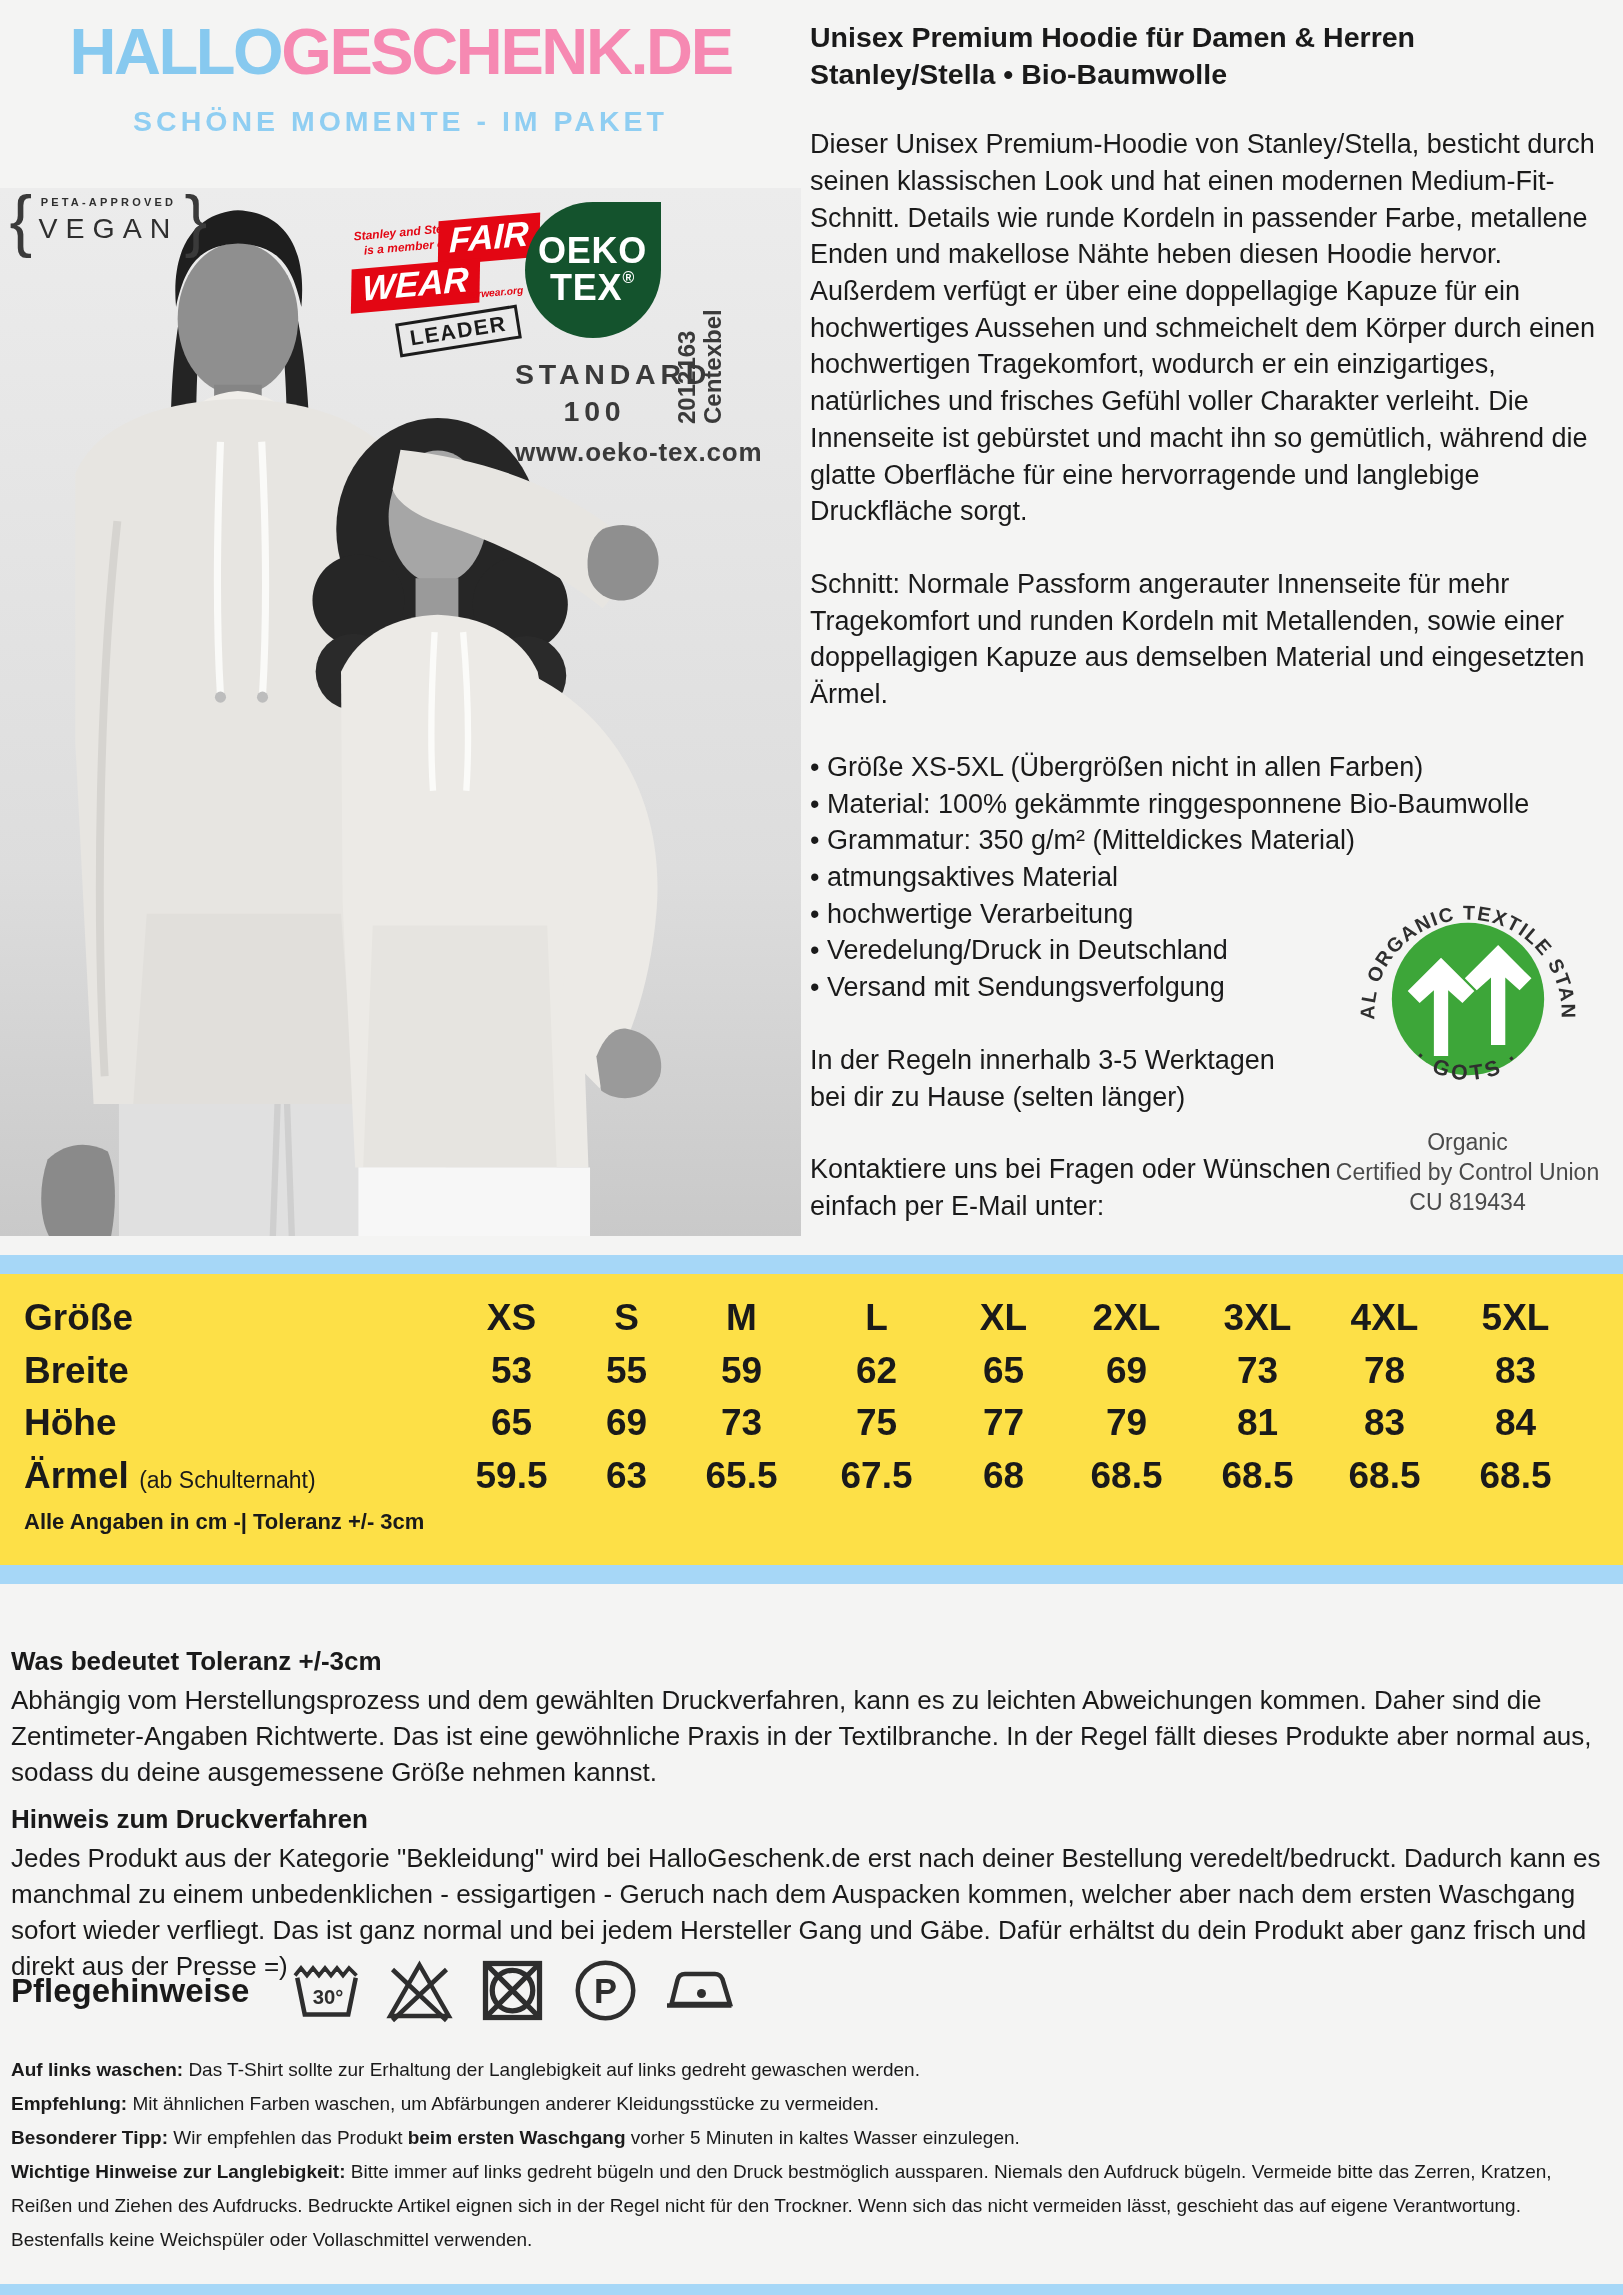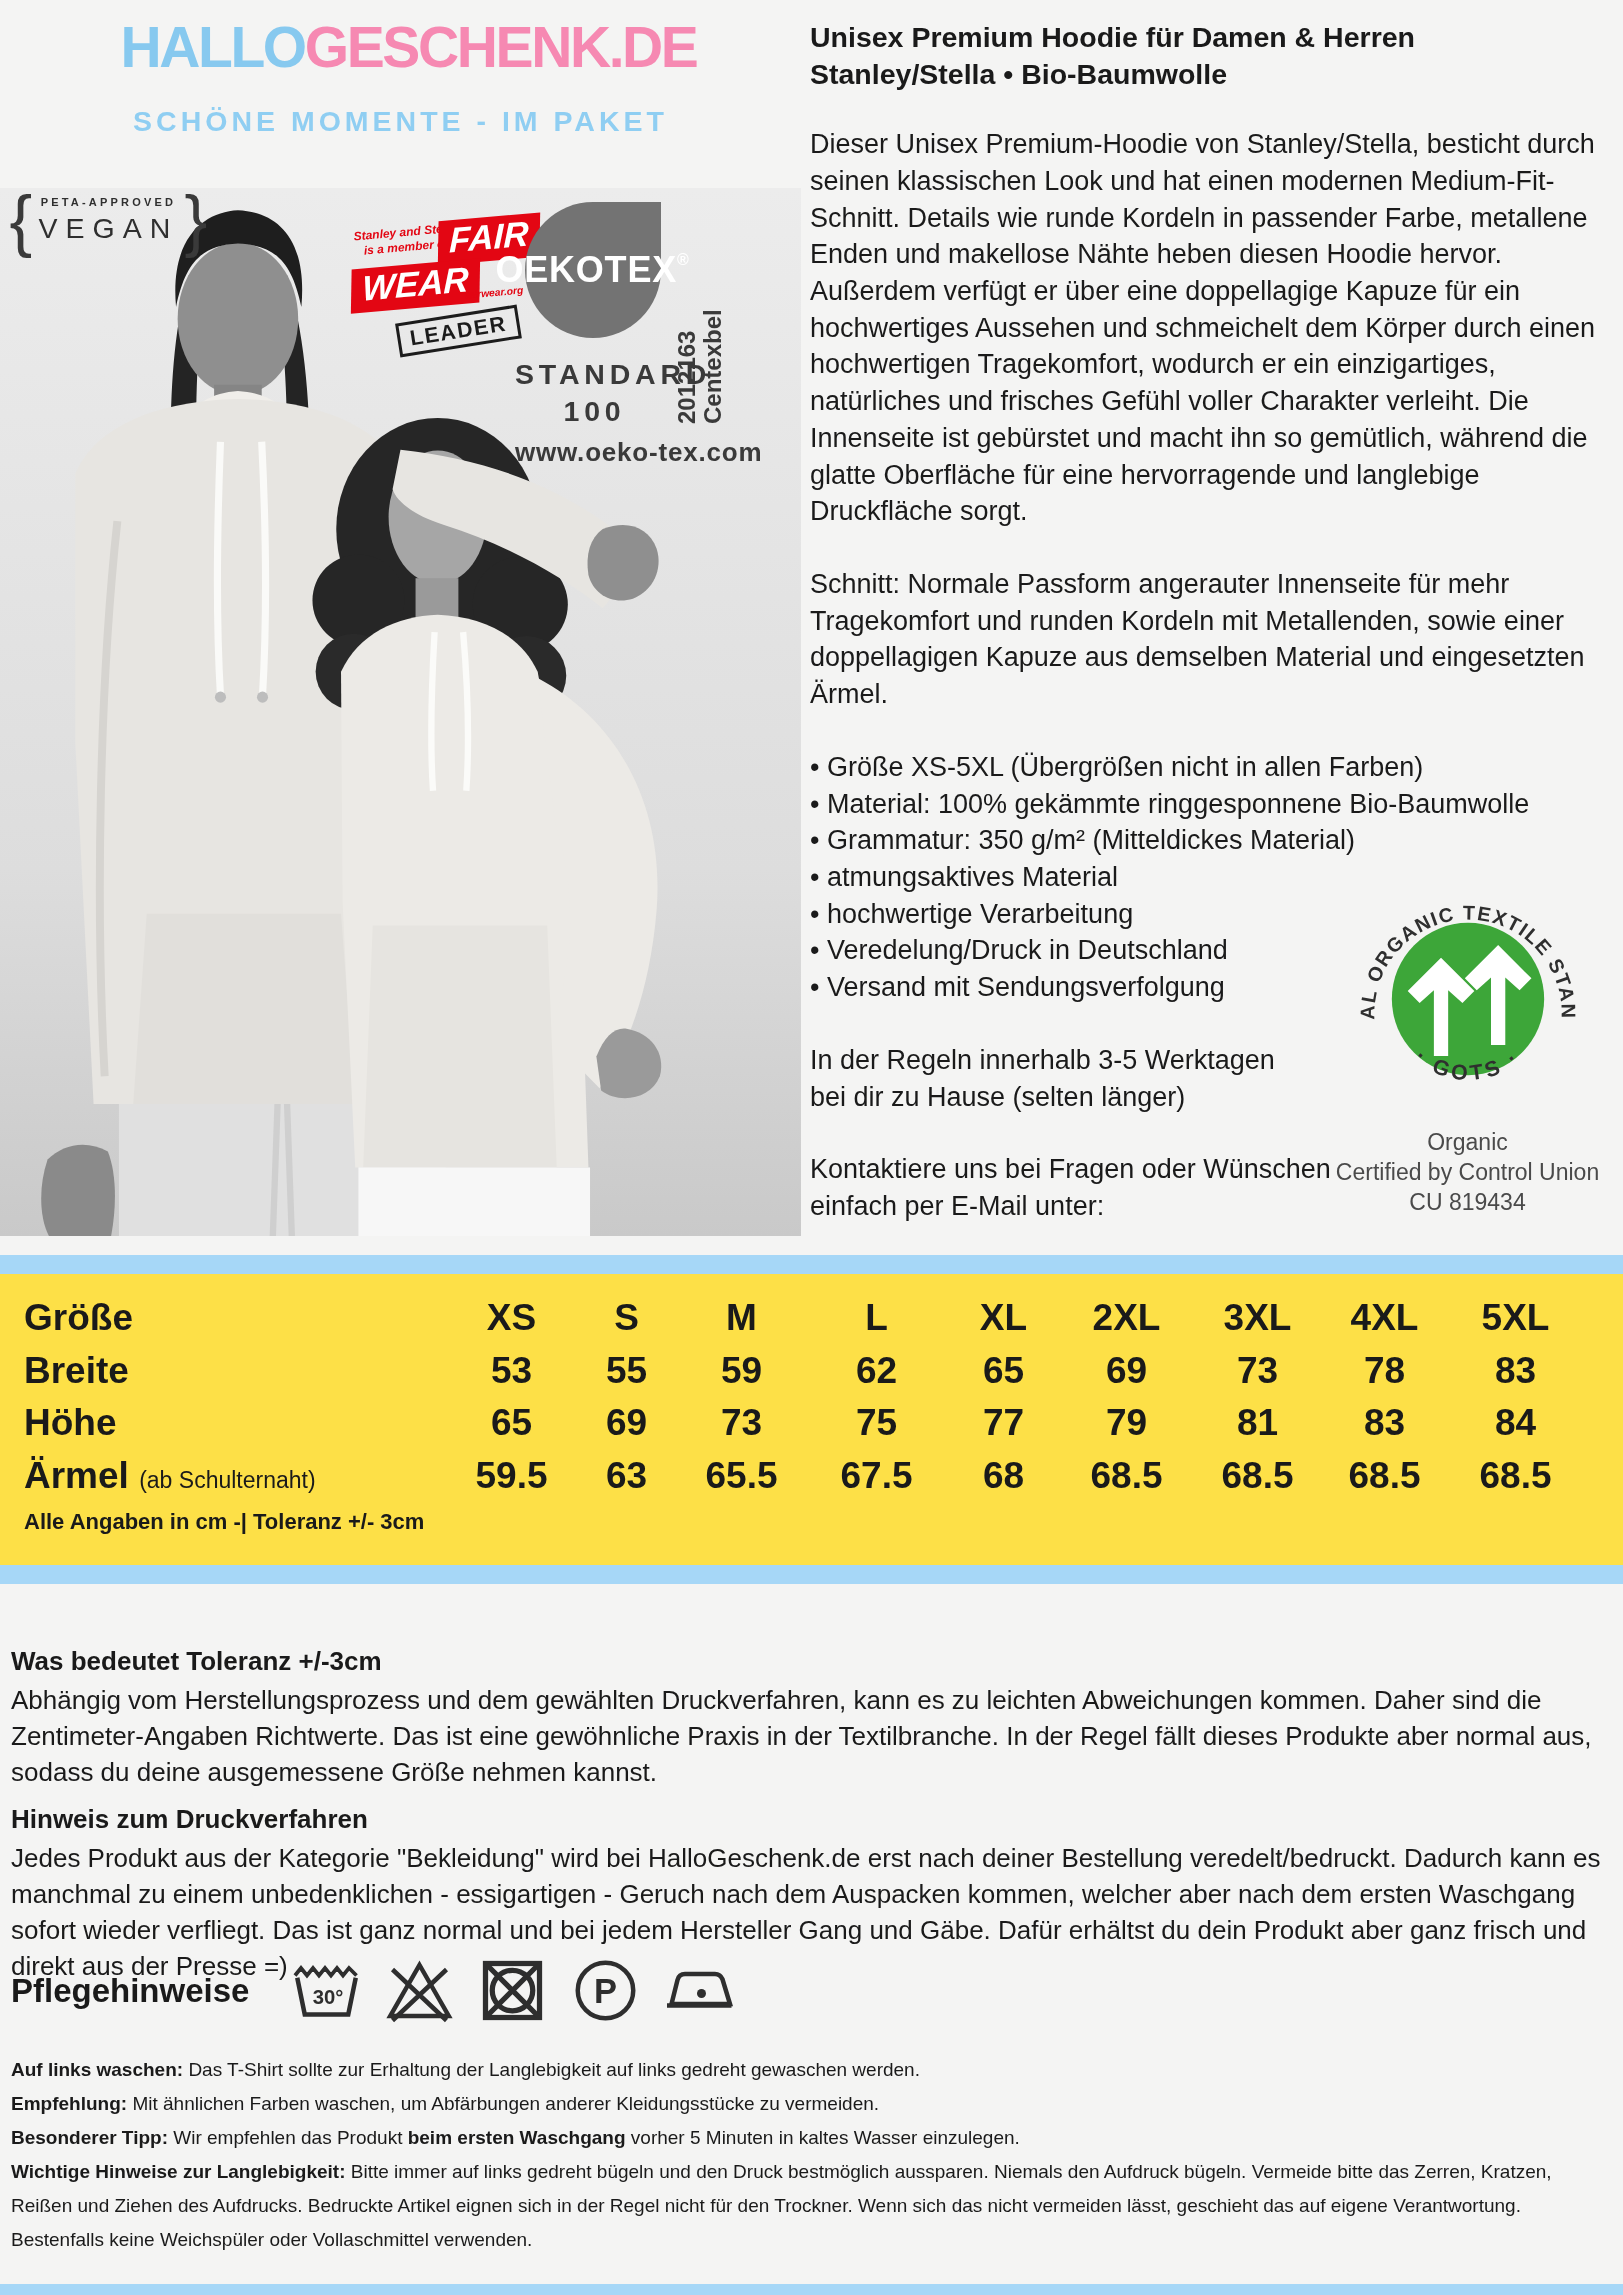--- a/index.html
+++ b/index.html
@@ -1,22 +1,22 @@
 <!DOCTYPE html>
 <html style="font-size:12.7px"><head>
 <meta charset="utf-8">
 <style>
   html,body { margin:0; padding:0; background:#f4f4f3; }
   .page {
     position:relative; width:1623px; height:2295px; overflow:hidden;
     background:#f4f4f3; font-family:"Liberation Sans", sans-serif; color:#1a1a1a;
   }
   
-  .logo { position:absolute; top:19px; left:8px; width:801px; text-align:center;
-          font-size:57px; font-weight:800; letter-spacing:-2.4px; line-height:1; white-space:nowrap; }
+  .logo { position:absolute; top:19px; left:0; width:801px; text-align:center;
+          font-size:65px; font-weight:800; letter-spacing:-2.4px; line-height:1; white-space:nowrap; }
   .logo .lg-blue { color:#87c9ef; }
   .logo .lg-pink { color:#f689b2; }
   .tagline { position:absolute; top:105px; left:0; width:801px; text-align:center;
              font-size:28.5px; font-weight:800; letter-spacing:4px; color:#8fcef2; }
 
   
   .photo { position:absolute; left:0; top:188px; width:801px; height:1048px; }
   .photo svg.scene { position:absolute; inset:0; }
 
   
@@ -38,22 +38,22 @@
   .fw-wear { left:1.6px; top:44px; }
   .fw-url { position:absolute; left:116px; top:67px; color:#e30613; font-size:10.3px;
             font-weight:700; font-style:italic; transform:rotate(-5deg); }
   .fw-leader { position:absolute; left:48px; top:94px; border:3.2px solid #1c1c1c; color:#1c1c1c;
                font-size:21.4px; font-weight:800; letter-spacing:1.6px; padding:1.6px 9.5px;
                transform:rotate(-9deg); }
 
   
   .badge-oeko { position:absolute; left:515px; top:11px; width:285px; height:285px; }
   .oeko-drop { position:absolute; left:9.5px; top:3.2px; width:136px; height:136px;
-               background:#737373; border-radius:50% 0 50% 50%;
-               display:flex; flex-direction:row; align-items:center; justify-content:center;
+               background:#14532d; border-radius:50% 0 50% 50%;
+               display:flex; flex-direction:column; align-items:center; justify-content:center;
                color:#fff; font-weight:800; font-size:36px; line-height:1.02; letter-spacing:0.8px; }
   .oeko-drop sup { font-size:16px; vertical-align:top; }
   .oeko-cert { position:absolute; left:159px; top:86px; height:139px;
                writing-mode:vertical-rl; transform:rotate(180deg);
                font-size:24px; font-weight:700; color:#3a3a3a; line-height:1.1; }
   .oeko-standard { position:absolute; left:0; top:157px; width:159px; text-align:center;
                font-size:28.5px; font-weight:700; color:#3a3a3a; letter-spacing:4.8px; line-height:1.3; }
   .oeko-url { position:absolute; left:0; top:238px; width:269px; font-size:26px;
                font-weight:700; color:#3a3a3a; letter-spacing:0.8px; }
 

